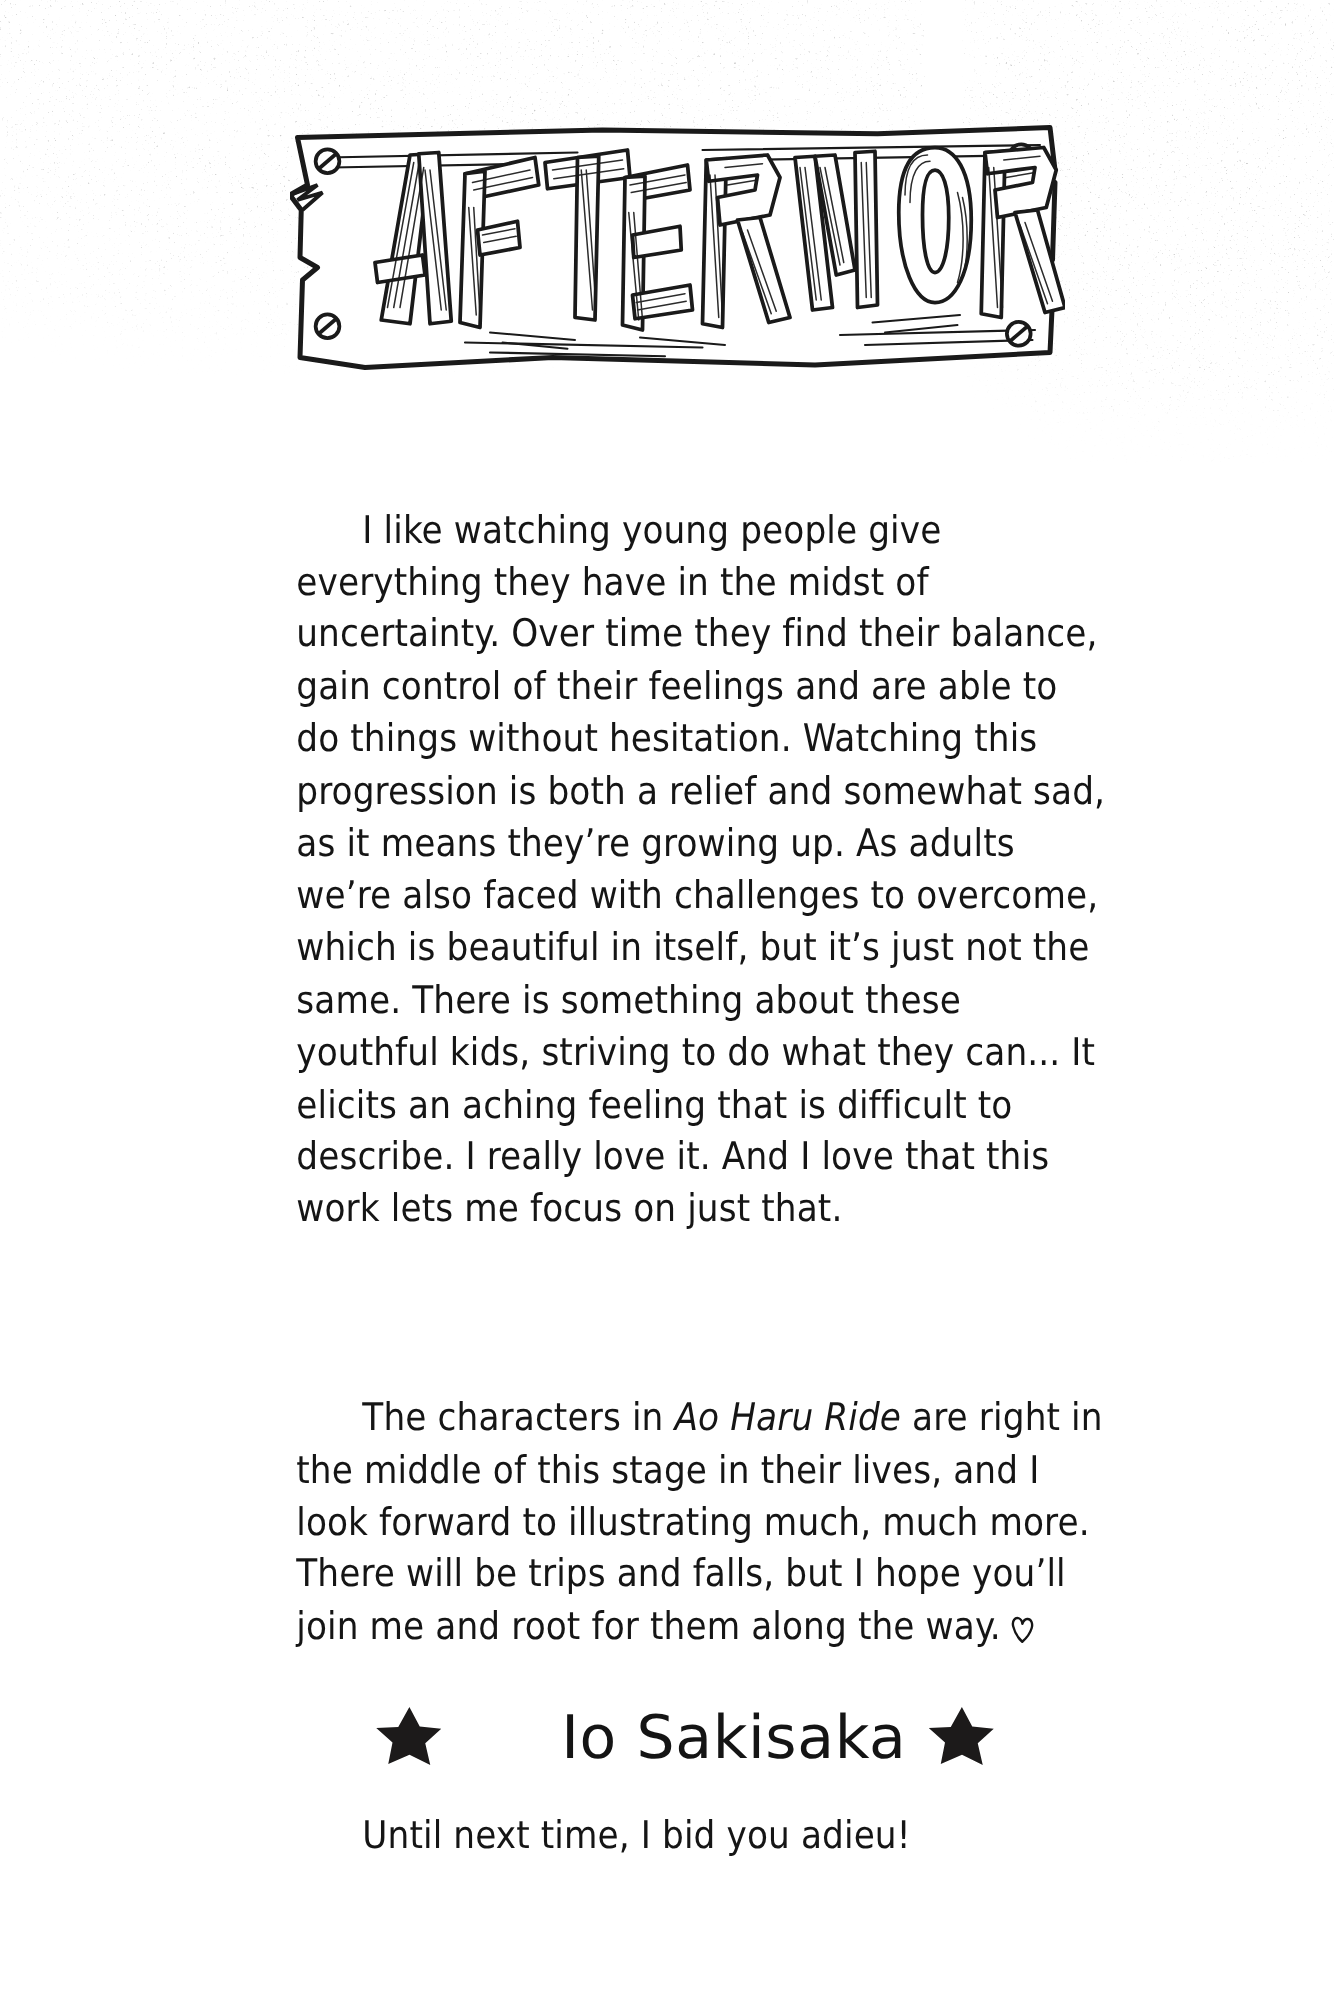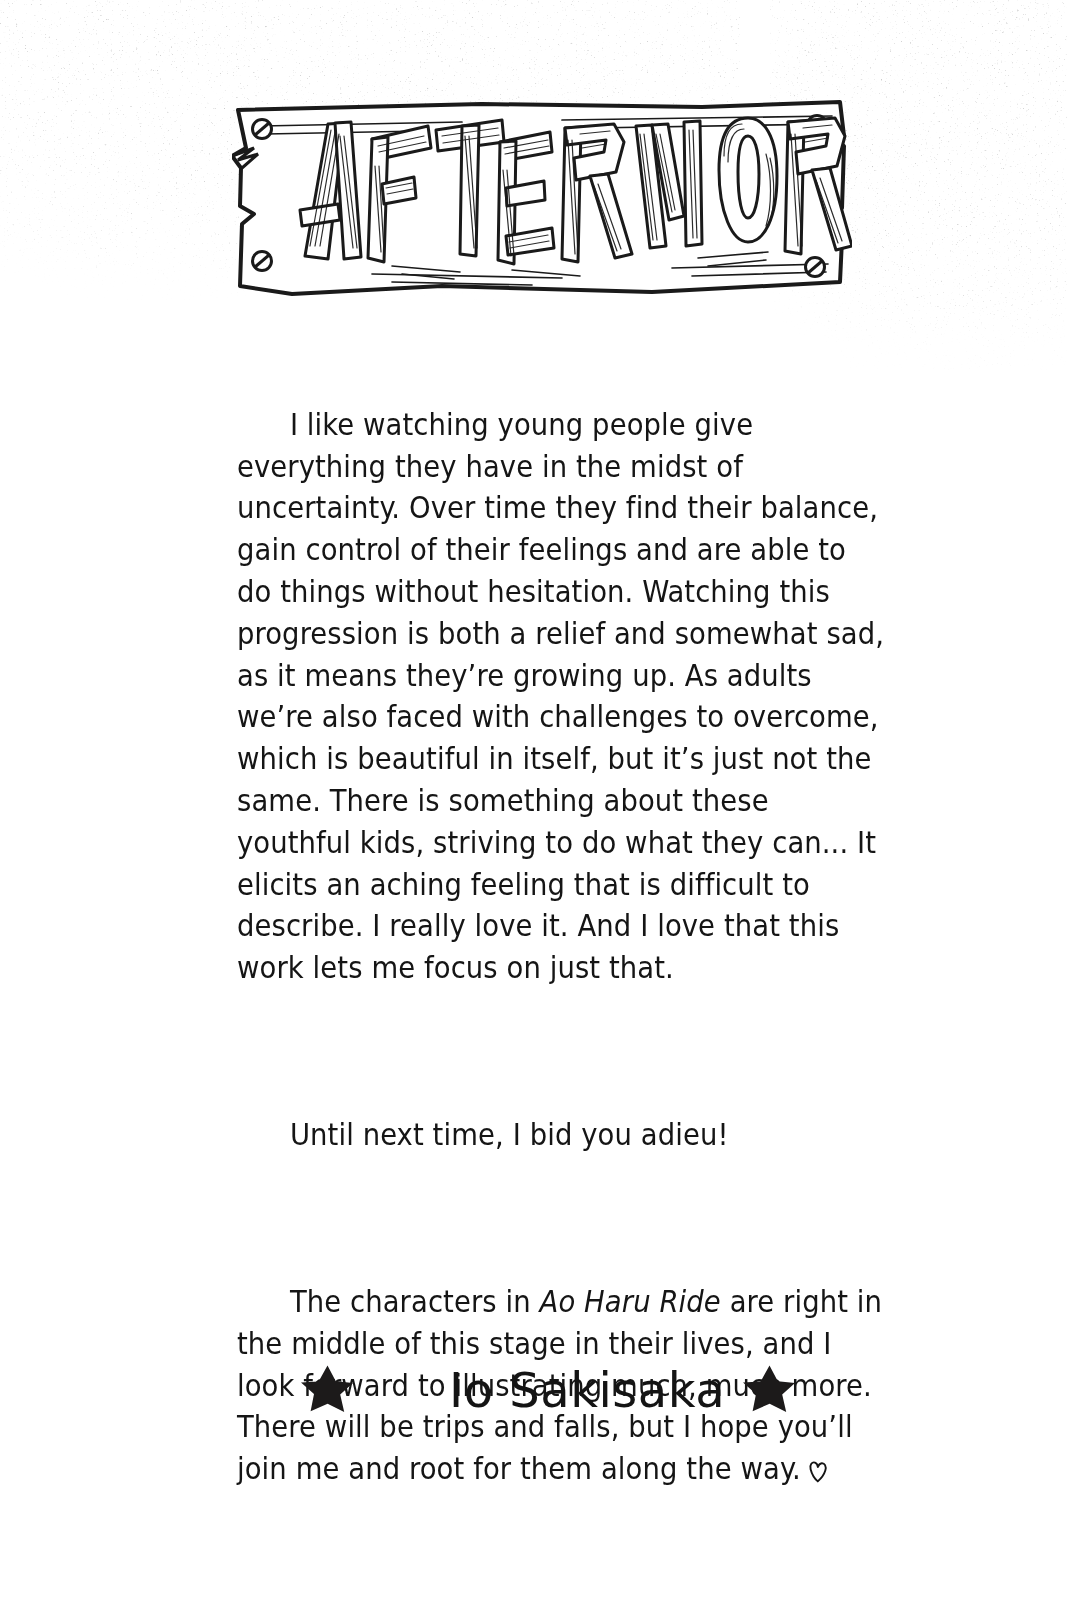--- a/index.html
+++ b/index.html
@@ -320,27 +320,27 @@
     </svg>
   </div>
 
   <div id="body-copy">
 
     <p class="para">
       <span>I like watching young people give everything they have in the midst of uncertainty. Over time they find their balance, gain control of their feelings and are able to do things without hesitation. Watching this progression is both a relief and somewhat sad, as it means they’re growing up. As adults we’re also faced with challenges to overcome, which is beautiful in itself, but it’s just not the same. There is something about these youthful kids, striving to do what they can... It elicits an aching feeling that is difficult to describe. I really love it. And I love that this work lets me focus on just that.</span>
     </p>
 
     <p class="para">
-      <span>Until next time, I bid you adieu!</span>
-    </p>
-
-    <p class="para">
       <span>The characters in </span><span class="title-italic">Ao Haru Ride</span><span> are right in the middle of this stage in their lives, and I look forward to illustrating much, much more. There will be trips and falls, but I hope you’ll join me and root for them along the way.</span><span class="heart-inline"><svg width="22" height="24" viewBox="0 0 22 24" aria-hidden="true">
             <path d="M3.6,9.2 C2.4,4.6 5.2,1.6 8.0,2.6 C9.7,3.2 10.6,5.0 10.9,7.0 C11.6,5.0 12.9,3.4 14.7,3.2 C17.6,2.9 19.6,6.3 18.3,10.6 C17.1,14.6 13.6,19.0 10.8,21.4 C8.0,19.0 4.8,13.8 3.6,9.2 Z" fill="none" stroke="#151515" stroke-width="1.9" stroke-linejoin="round" stroke-linecap="round"></path>
           </svg></span>
+    </p>
+
+    <p class="para">
+      <span>Until next time, I bid you adieu!</span>
     </p>
   </div>
 
   <div id="signature-row">
 
     <div class="sig-star" id="star-left">
       <svg width="56" height="56" viewBox="0 0 56 56" aria-hidden="true">
         <path d="M28.5,3.5 L36.8,19.2 L54.0,21.0 L41.2,32.6 L45.2,50.0
                  L28.6,41.8 L11.6,49.2 L15.0,32.0 L2.0,20.4 L19.6,19.6 Z" fill="#1c1a1a"></path>
       </svg>

